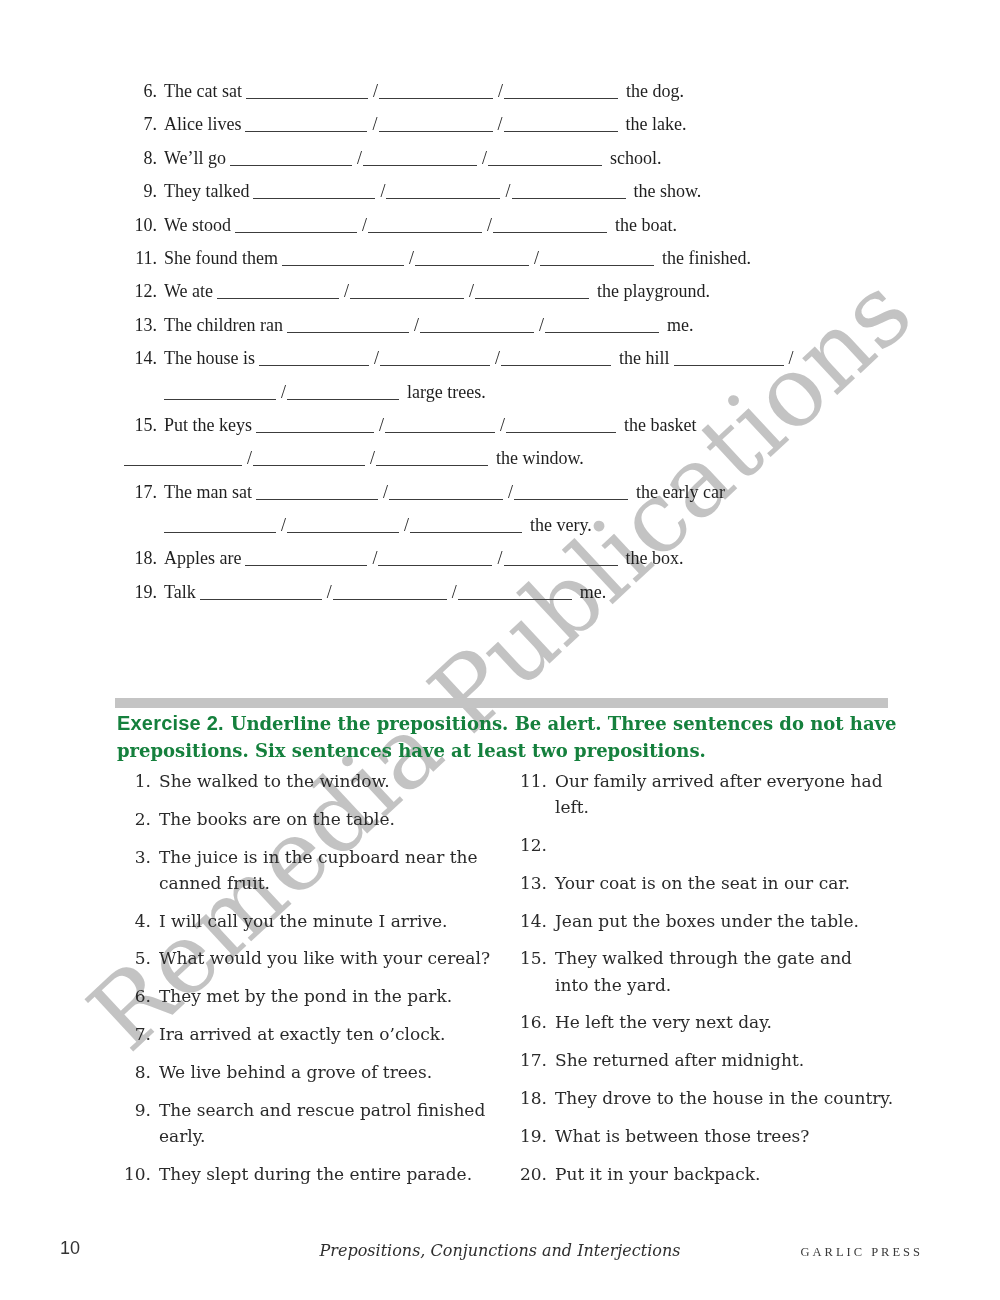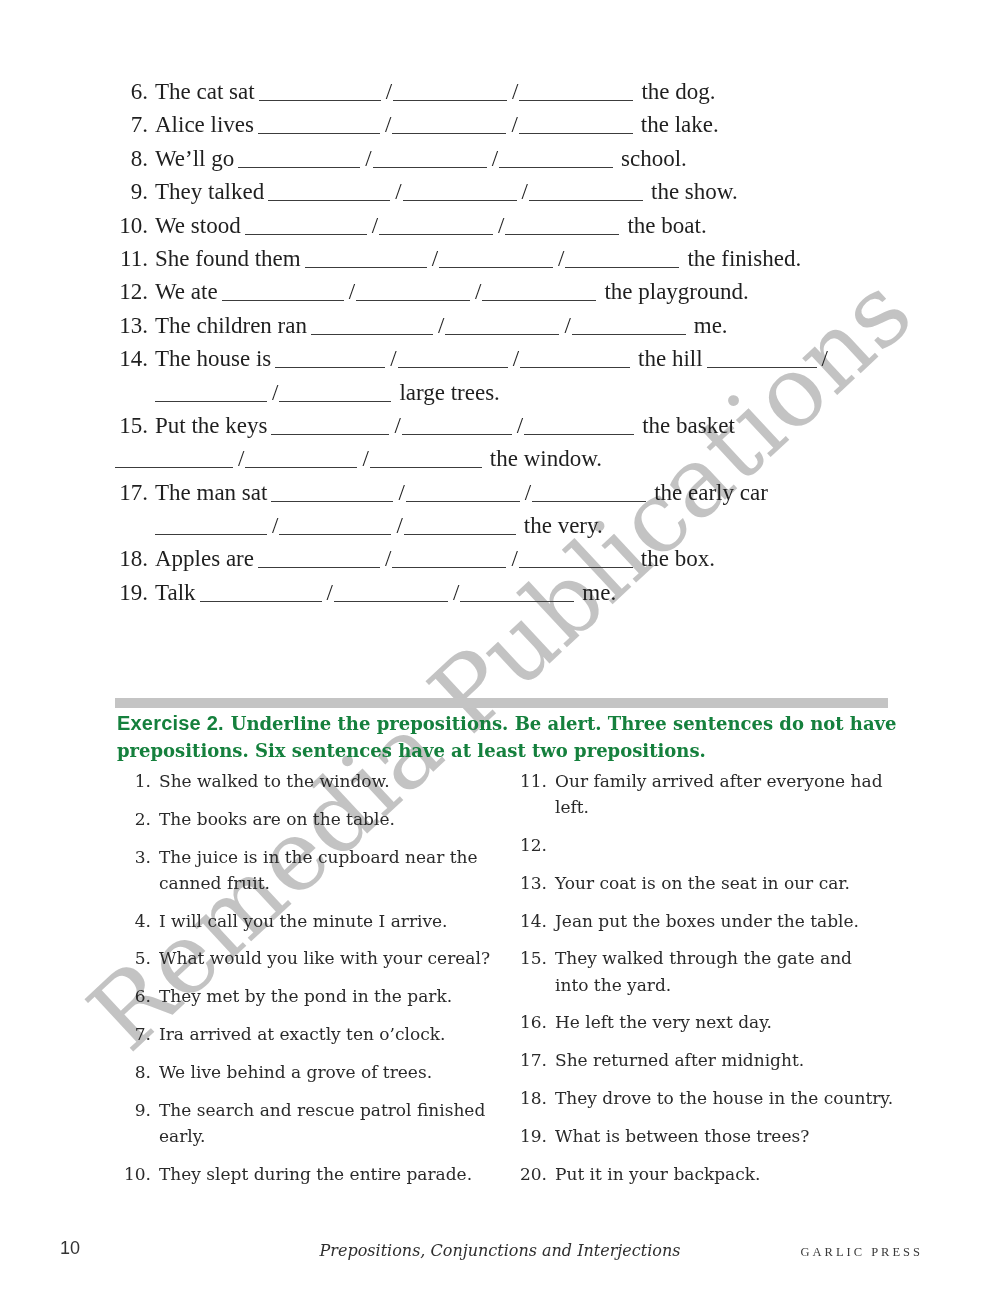--- a/index.html
+++ b/index.html
@@ -23,22 +23,22 @@
     color:rgba(172,172,172,0.72);
     white-space:nowrap;
     z-index:0;
     pointer-events:none;
   }
 
   #content{position:relative;z-index:1;}
 
   
   #ex1-list{
-    position:absolute;left:115px;top:75px;right:30px;
-    font-size:23px;
+    position:absolute;left:124px;top:75px;right:30px;
+    font-size:18px;
   }
   .fi-line{
     white-space:nowrap;
     height:33.4px;line-height:33.4px;
   }
   .fi-num{
     display:inline-block;width:33px;text-align:right;margin-right:7px;
   }
   .indent-text{padding-left:40px;}
   .indent-left{padding-left:0;}

